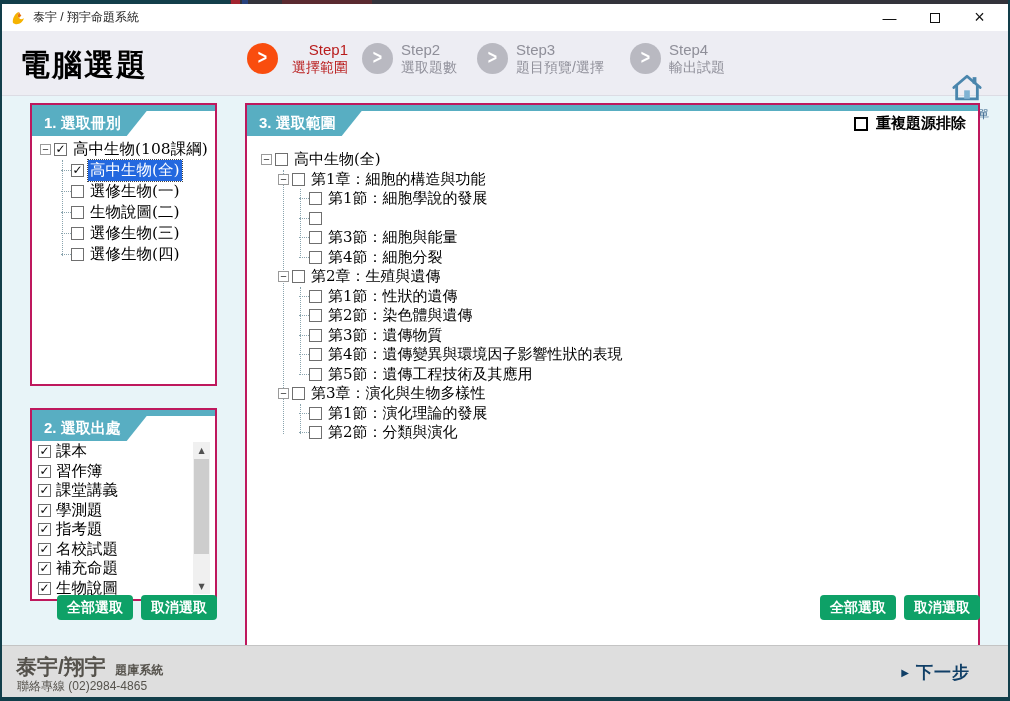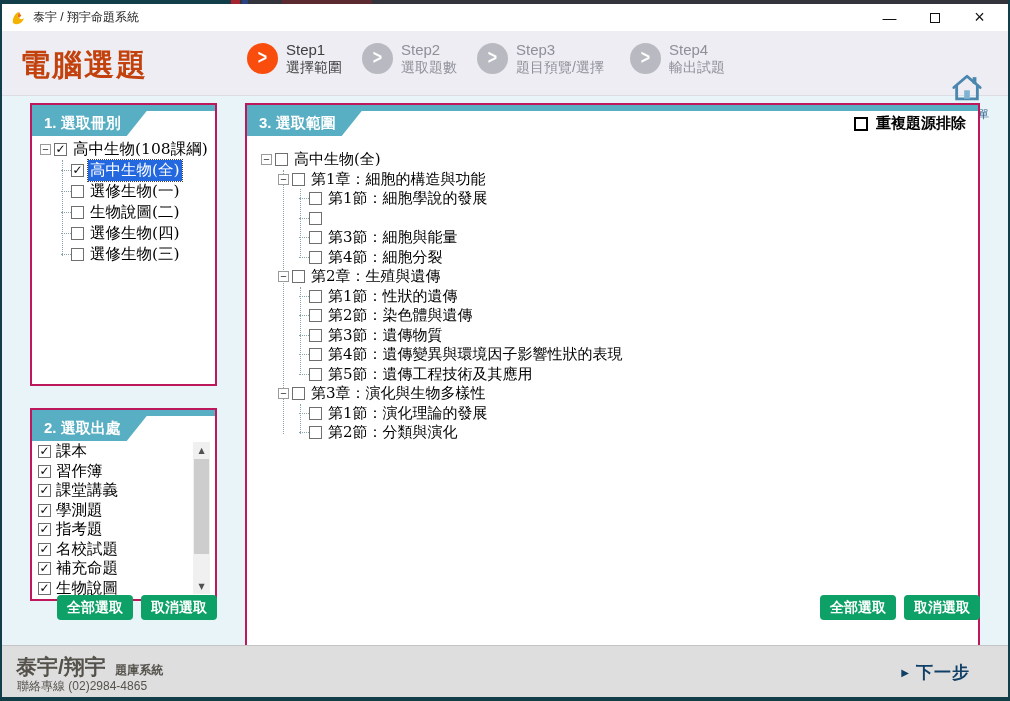--- a/index.html
+++ b/index.html
@@ -14,30 +14,30 @@
   
   .titlebar { position:absolute; left:2px; top:4px; right:2px; height:27px; background:#ffffff; display:flex; align-items:center; }
   .app-icon { width:16px; height:16px; margin-left:8px; }
   .titletext { font-size:12px; color:#1c1c1c; margin-left:7px; }
   .wctrls { position:absolute; right:6px; top:0; height:27px; display:flex; }
   .wctrl { width:45px; height:27px; display:flex; align-items:center; justify-content:center; font-size:14px; color:#111; cursor:default; }
   .maxbox { width:10px; height:10px; border:1px solid #111; }
 
   
   .header { position:absolute; left:2px; top:31px; right:2px; height:65px; background:#ededf3; border-bottom:1px solid #dcdce4; }
-  .apptitle { position:absolute; left:18px; top:14px; font-size:30px; font-weight:bold; color:#c2410c; letter-spacing:2px; }
+  .apptitle { position:absolute; left:18px; top:14px; font-size:30px; font-weight:bold; color:#000000; letter-spacing:2px; }
   .steps { position:absolute; left:245px; top:10px; display:flex; gap:14px; }
   .step { display:flex; align-items:center; gap:8px; }
   .stepcircle { width:31px; height:31px; border-radius:50%; background:#b9b9c1; color:#fff; display:flex; align-items:center; justify-content:center; font-weight:bold; font-size:16px; transform:none; }
   .stepcircle span { display:inline-block; transform:scaleY(1.25); }
   .step.active .stepcircle { background:#f94d0e; }
   .steptxt { display:flex; flex-direction:column; line-height:1.2; min-width:62px; }
   .stepname { font-size:15px; color:#8f8f99; }
   .steplabel { font-size:14px; color:#8f8f99; }
-  .step.active .stepname, .step.active .steplabel { color:#404040; }
+  .step.active .stepname, .step.active .steplabel { color:#b91c1c;text-align:right; }
   .home { position:absolute; right:14px; top:42px; width:54px; text-align:center; cursor:pointer; }
   .homelabel { font-size:11px; color:#2b5b85; display:block; margin-top:1px; }
 
   
   .panel { position:absolute; background:#fff; border:2px solid #be185d; }
   .strip { height:6px; background:#58aec2; }
   .tab { position:relative; height:25px; }
   .tabbox { position:absolute; left:0; top:0; height:25px; background:#58aec2; color:#fff; font-weight:bold; font-size:15px; padding:3px 26px 0 12px; clip-path:polygon(0 0,100% 0,calc(100% - 20px) 100%,0 100%); }
   #panel1 { left:30px; top:103px; width:187px; height:283px; }
   #panel2 { left:30px; top:408px; width:187px; height:193px; }
@@ -190,26 +190,26 @@
           <span class="tlabel">選修生物(一)</span>
         </div>
         <div class="trow" style="padding-left: 21px;">
           <span class="hstub"></span>
           <span class="cb"></span>
           <span class="tlabel">生物說圖(二)</span>
         </div>
         <div class="trow" style="padding-left: 21px;">
           <span class="hstub"></span>
           <span class="cb"></span>
+          <span class="tlabel">選修生物(三)</span>
+        </div>
+        <div class="trow" style="padding-left: 21px;">
+          <span class="hstub"></span>
+          <span class="cb"></span>
           <span class="tlabel">選修生物(四)</span>
-        </div>
-        <div class="trow" style="padding-left: 21px;">
-          <span class="hstub"></span>
-          <span class="cb"></span>
-          <span class="tlabel">選修生物(三)</span>
         </div>
       </div>
     </div>
 </div>
 
 <div class="panel" id="panel2">
   <div class="strip"></div>
   <div class="tab">
       <div class="tabbox">2. 選取出處</div>
     </div>

